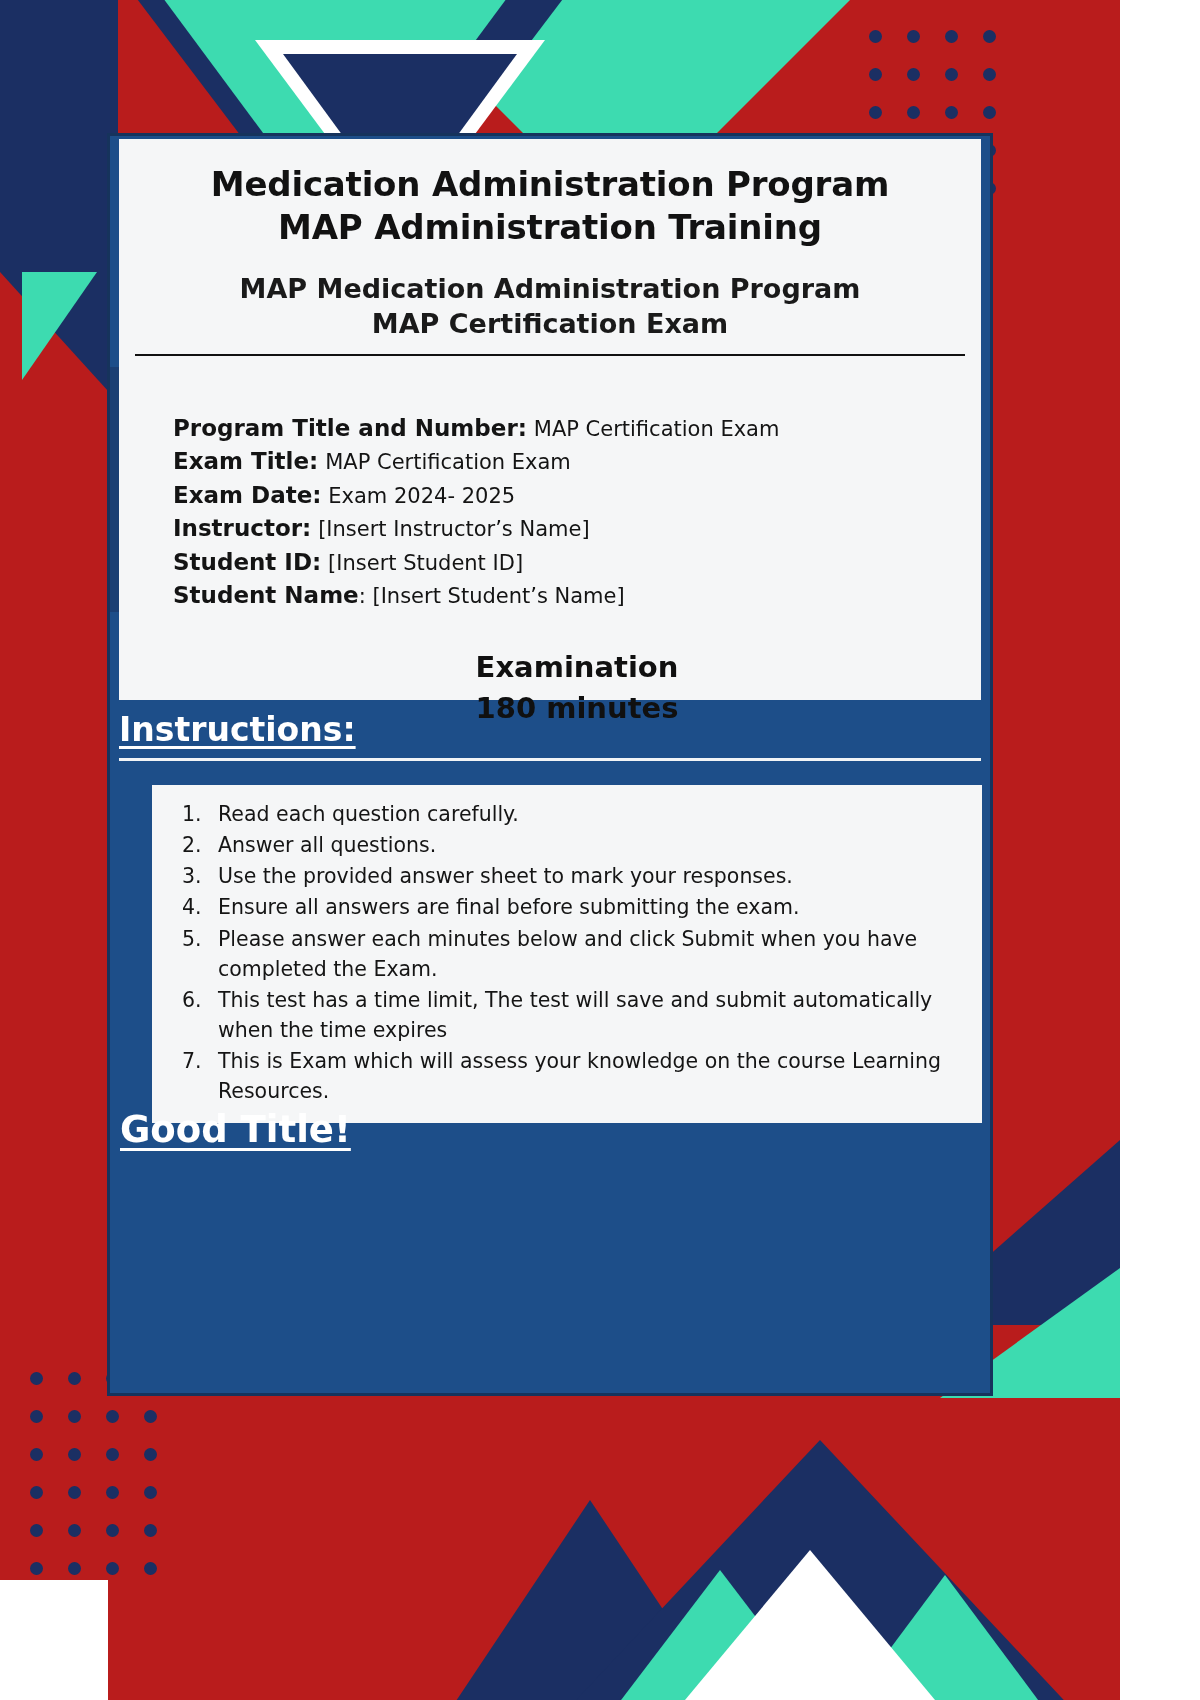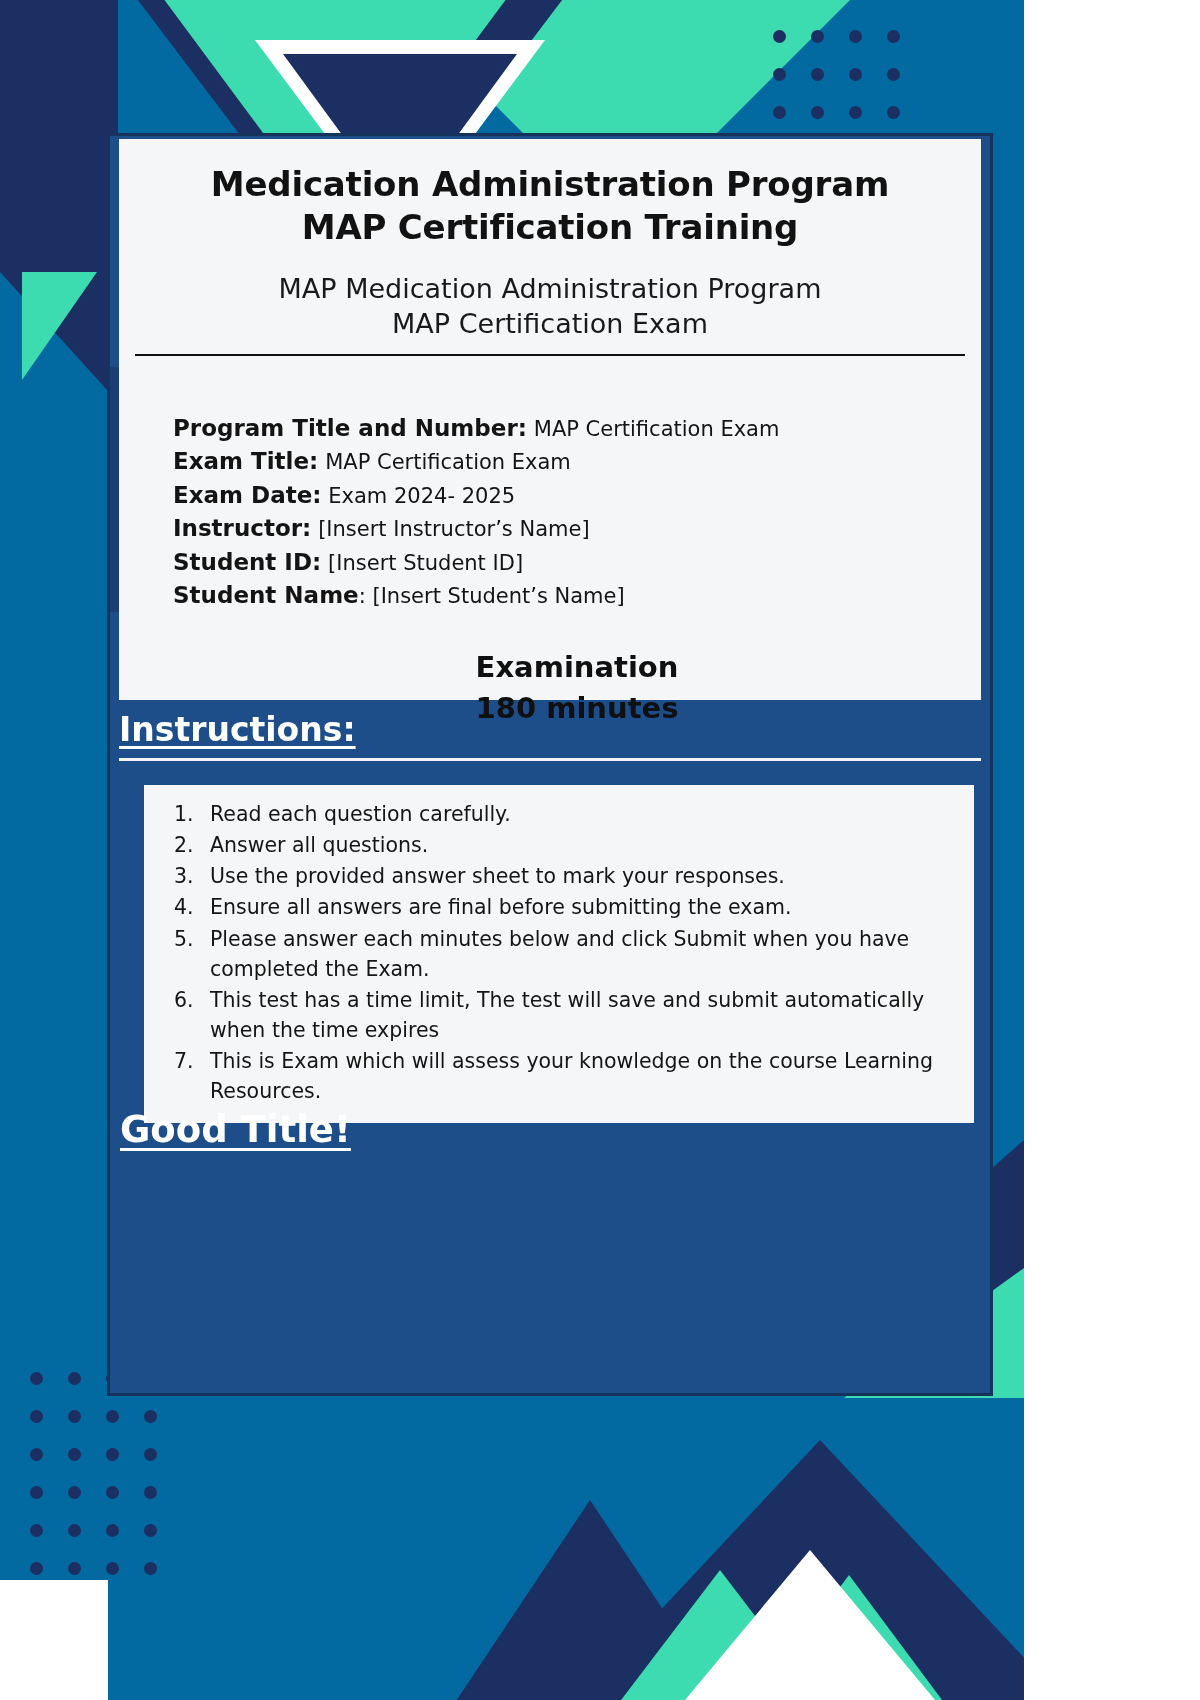--- a/index.html
+++ b/index.html
@@ -5,24 +5,24 @@
   html, body {
     margin: 0;
     padding: 0;
     background: #ffffff;
   }
   body {
     font-family: "DejaVu Sans", "Liberation Sans", sans-serif;
   }
   #page {
     position: relative;
-    width: 1024px;
+    width: 1120px;
     height: 1700px;
     overflow: hidden;
-    background: #0369a1;
+    background: #b91c1c;
   }
 
   
   .deco {
     position: absolute;
     pointer-events: none;
   }
 
   
   .tl-navy {
@@ -196,21 +196,21 @@
     color: #121212;
     letter-spacing: -0.2px;
   }
 
   .title-sub {
     margin: 0;
     padding: 22px 34px 0 34px;
     text-align: center;
     font-size: 27px;
     line-height: 1.30;
-    font-weight: normal;
+    font-weight: bold;
     color: #1a1a1a;
   }
 
   .rule {
     height: 2px;
     background: #111111;
     margin: 12px 16px 0 16px;
   }
 
   .meta {
@@ -252,21 +252,21 @@
     left: 119px;
     top: 758px;
     width: 862px;
     height: 3px;
     background: #f2f4f6;
     z-index: 4;
   }
 
   .instructions-panel {
     position: absolute;
-    left: 144px;
+    left: 152px;
     top: 785px;
     width: 830px;
     background: #f5f6f7;
     z-index: 4;
     box-sizing: border-box;
     padding: 14px 18px 16px 0;
   }
 
   ol.instr {
     margin: 0;
@@ -365,21 +365,21 @@
   <div class="deco bot-teal-chev2"></div>
   <div class="deco bot-white-notch"></div>
   <div class="deco bot-left-navy"></div>
 
   <div class="slide"></div>
   <div class="side-tab"></div>
 
   <div class="header-panel">
     <h1 class="title-main">
       <span>Medication Administration Program</span><br>
-      <span>MAP Certification Training</span>
+      <span>MAP Administration Training</span>
     </h1>
 
     <div class="title-sub">
       <span>MAP Medication Administration Program</span><br>
       <span>MAP Certification Exam</span>
     </div>
 
     <div class="rule"></div>
 
     <div class="meta">

